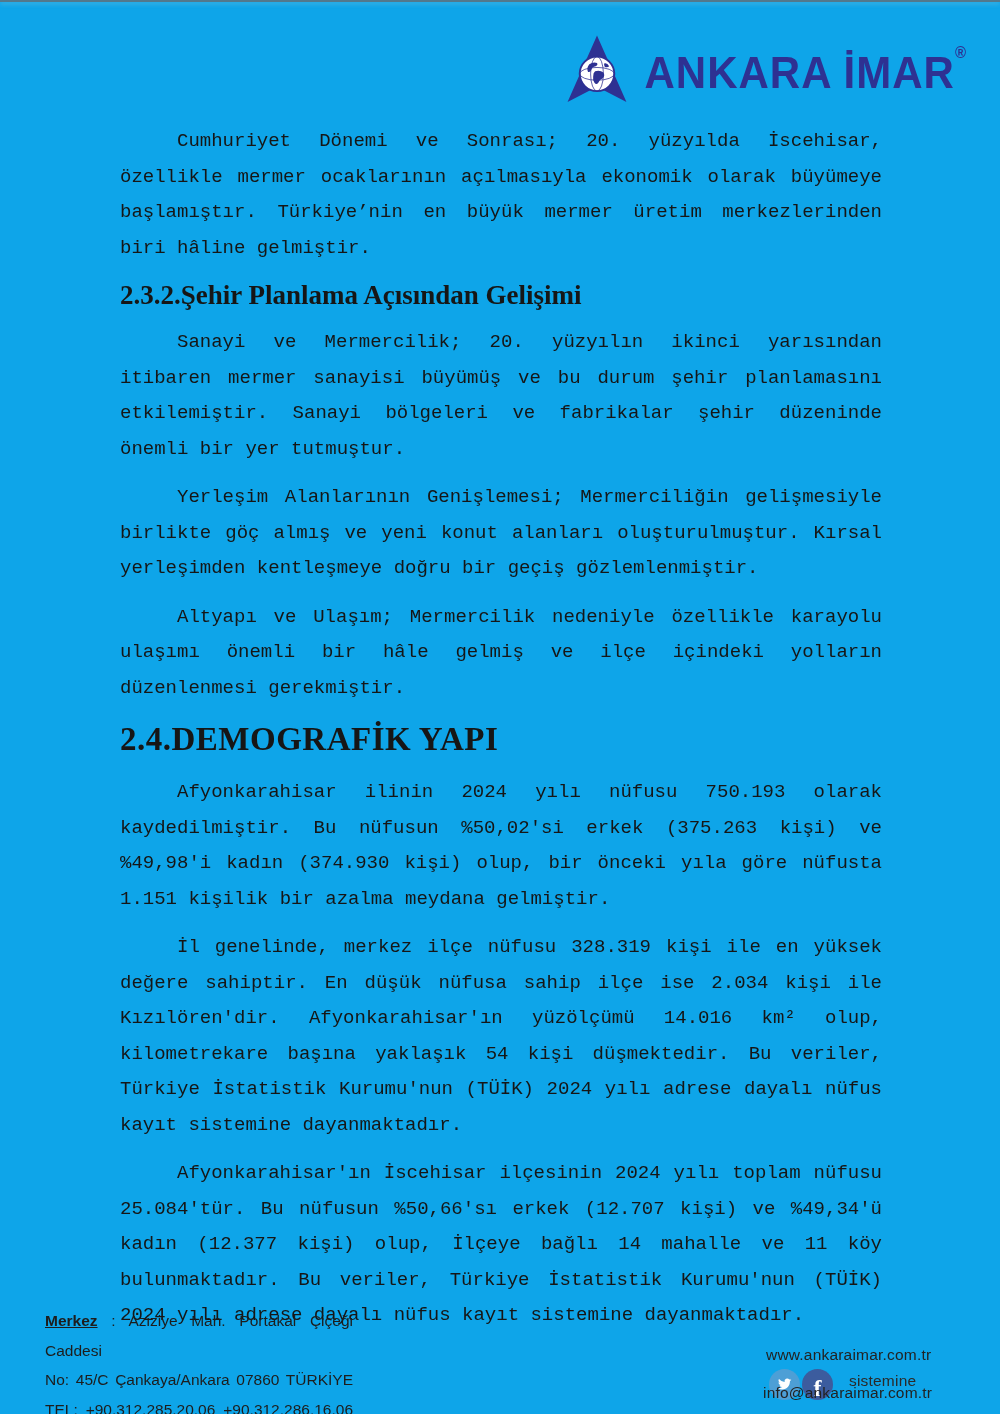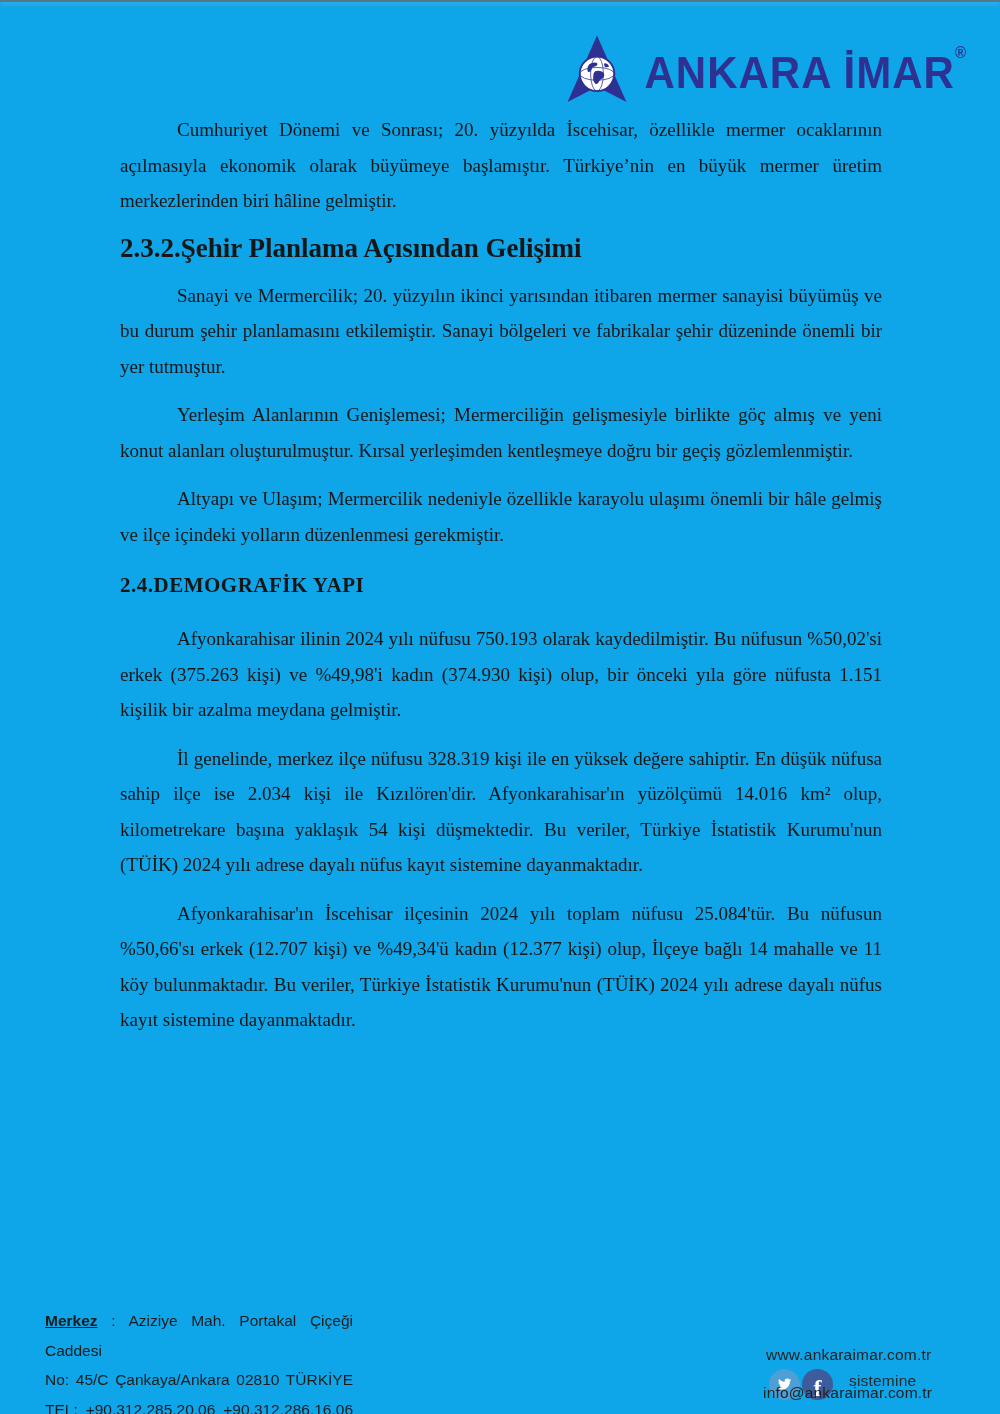--- a/index.html
+++ b/index.html
@@ -37,30 +37,31 @@
   
   .content {
     position:absolute;
     left:120px; top:112px; width:762px;
   }
   .content p {
     font-size:19px;
     line-height:35.5px;
     text-align:justify;
     text-indent:57px;
-    margin:0 0 13px 0;
+    margin:12px 0 13px 0;
+    font-family:Liberation Mono, monospace;
   }
   .content h3 {
     font-size:27px;
     font-weight:bold;
     line-height:32px;
     margin:1px 0 14px 0;
   }
   .content h2 {
-    font-size:21px;
+    font-size:33px;
     font-weight:bold;
     line-height:40px;
     margin:0 0 16px 0;
     letter-spacing:0.5px;
   }
 
   
   .footer-divider {
     position:absolute; left:0; top:1296; width:1000px; height:2px;
     background:#53788c;
@@ -134,21 +135,21 @@
     <h2>2.4.DEMOGRAFİK YAPI</h2>
     <p>Afyonkarahisar ilinin 2024 yılı nüfusu 750.193 olarak kaydedilmiştir. Bu nüfusun %50,02'si erkek (375.263 kişi) ve %49,98'i kadın (374.930 kişi) olup, bir önceki yıla göre nüfusta 1.151 kişilik bir azalma meydana gelmiştir.</p>
     <p>İl genelinde, merkez ilçe nüfusu 328.319 kişi ile en yüksek değere sahiptir. En düşük nüfusa sahip ilçe ise 2.034 kişi ile Kızılören'dir. Afyonkarahisar'ın yüzölçümü 14.016 km² olup, kilometrekare başına yaklaşık 54 kişi düşmektedir. Bu veriler, Türkiye İstatistik Kurumu'nun (TÜİK) 2024 yılı adrese dayalı nüfus kayıt sistemine dayanmaktadır.</p>
     <p>Afyonkarahisar'ın İscehisar ilçesinin 2024 yılı toplam nüfusu 25.084'tür. Bu nüfusun %50,66'sı erkek (12.707 kişi) ve %49,34'ü kadın (12.377 kişi) olup, İlçeye bağlı 14 mahalle ve 11 köy bulunmaktadır. Bu veriler, Türkiye İstatistik Kurumu'nun (TÜİK) 2024 yılı adrese dayalı nüfus kayıt sistemine dayanmaktadır.</p>
   </div>
 
   <div class="footer-divider"></div>
 
   <div class="footer-left">
     <div class="jline"><b>Merkez</b> <span>: Aziziye Mah. Portakal Çiçeği Caddesi</span></div>
-    <div class="jline">No: 45/C Çankaya/Ankara 02810 TÜRKİYE</div>
+    <div class="jline">No: 45/C Çankaya/Ankara 07860 TÜRKİYE</div>
     <div class="jline"><span>TEL:</span> <span>+90.312.285.20.06</span> <span>+90.312.286.16.06</span></div>
   </div>
 
   <div class="footer-right">
     <div class="website">www.ankaraimar.com.tr</div>
     <div class="social-row">
       <span class="icon-circle icon-twitter">
         <svg viewBox="0 0 32 32" aria-hidden="true">
           <path fill="#ffffff" d="M27.6 8.1c-.8.4-1.7.6-2.6.8.9-.6 1.6-1.5 2-2.5-.9.5-1.9.9-2.9 1.1a4.6 4.6 0 0 0-7.9 4.2A13 13 0 0 1 6.7 6.9a4.6 4.6 0 0 0 1.4 6.1c-.7 0-1.5-.2-2.1-.6v.1c0 2.2 1.6 4.1 3.7 4.5-.7.2-1.4.2-2.1.1a4.6 4.6 0 0 0 4.3 3.2 9.2 9.2 0 0 1-6.8 1.9 13 13 0 0 0 7 2.1c8.4 0 13-7 13-13v-.6c.9-.7 1.7-1.5 2.5-2.6z"></path>
         </svg>

